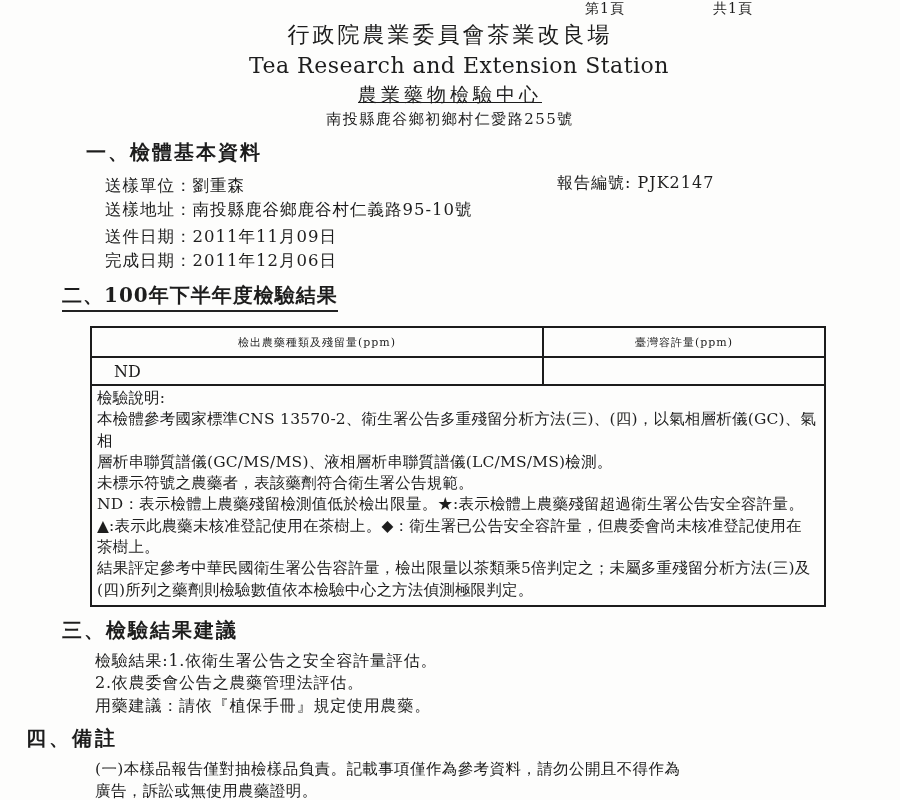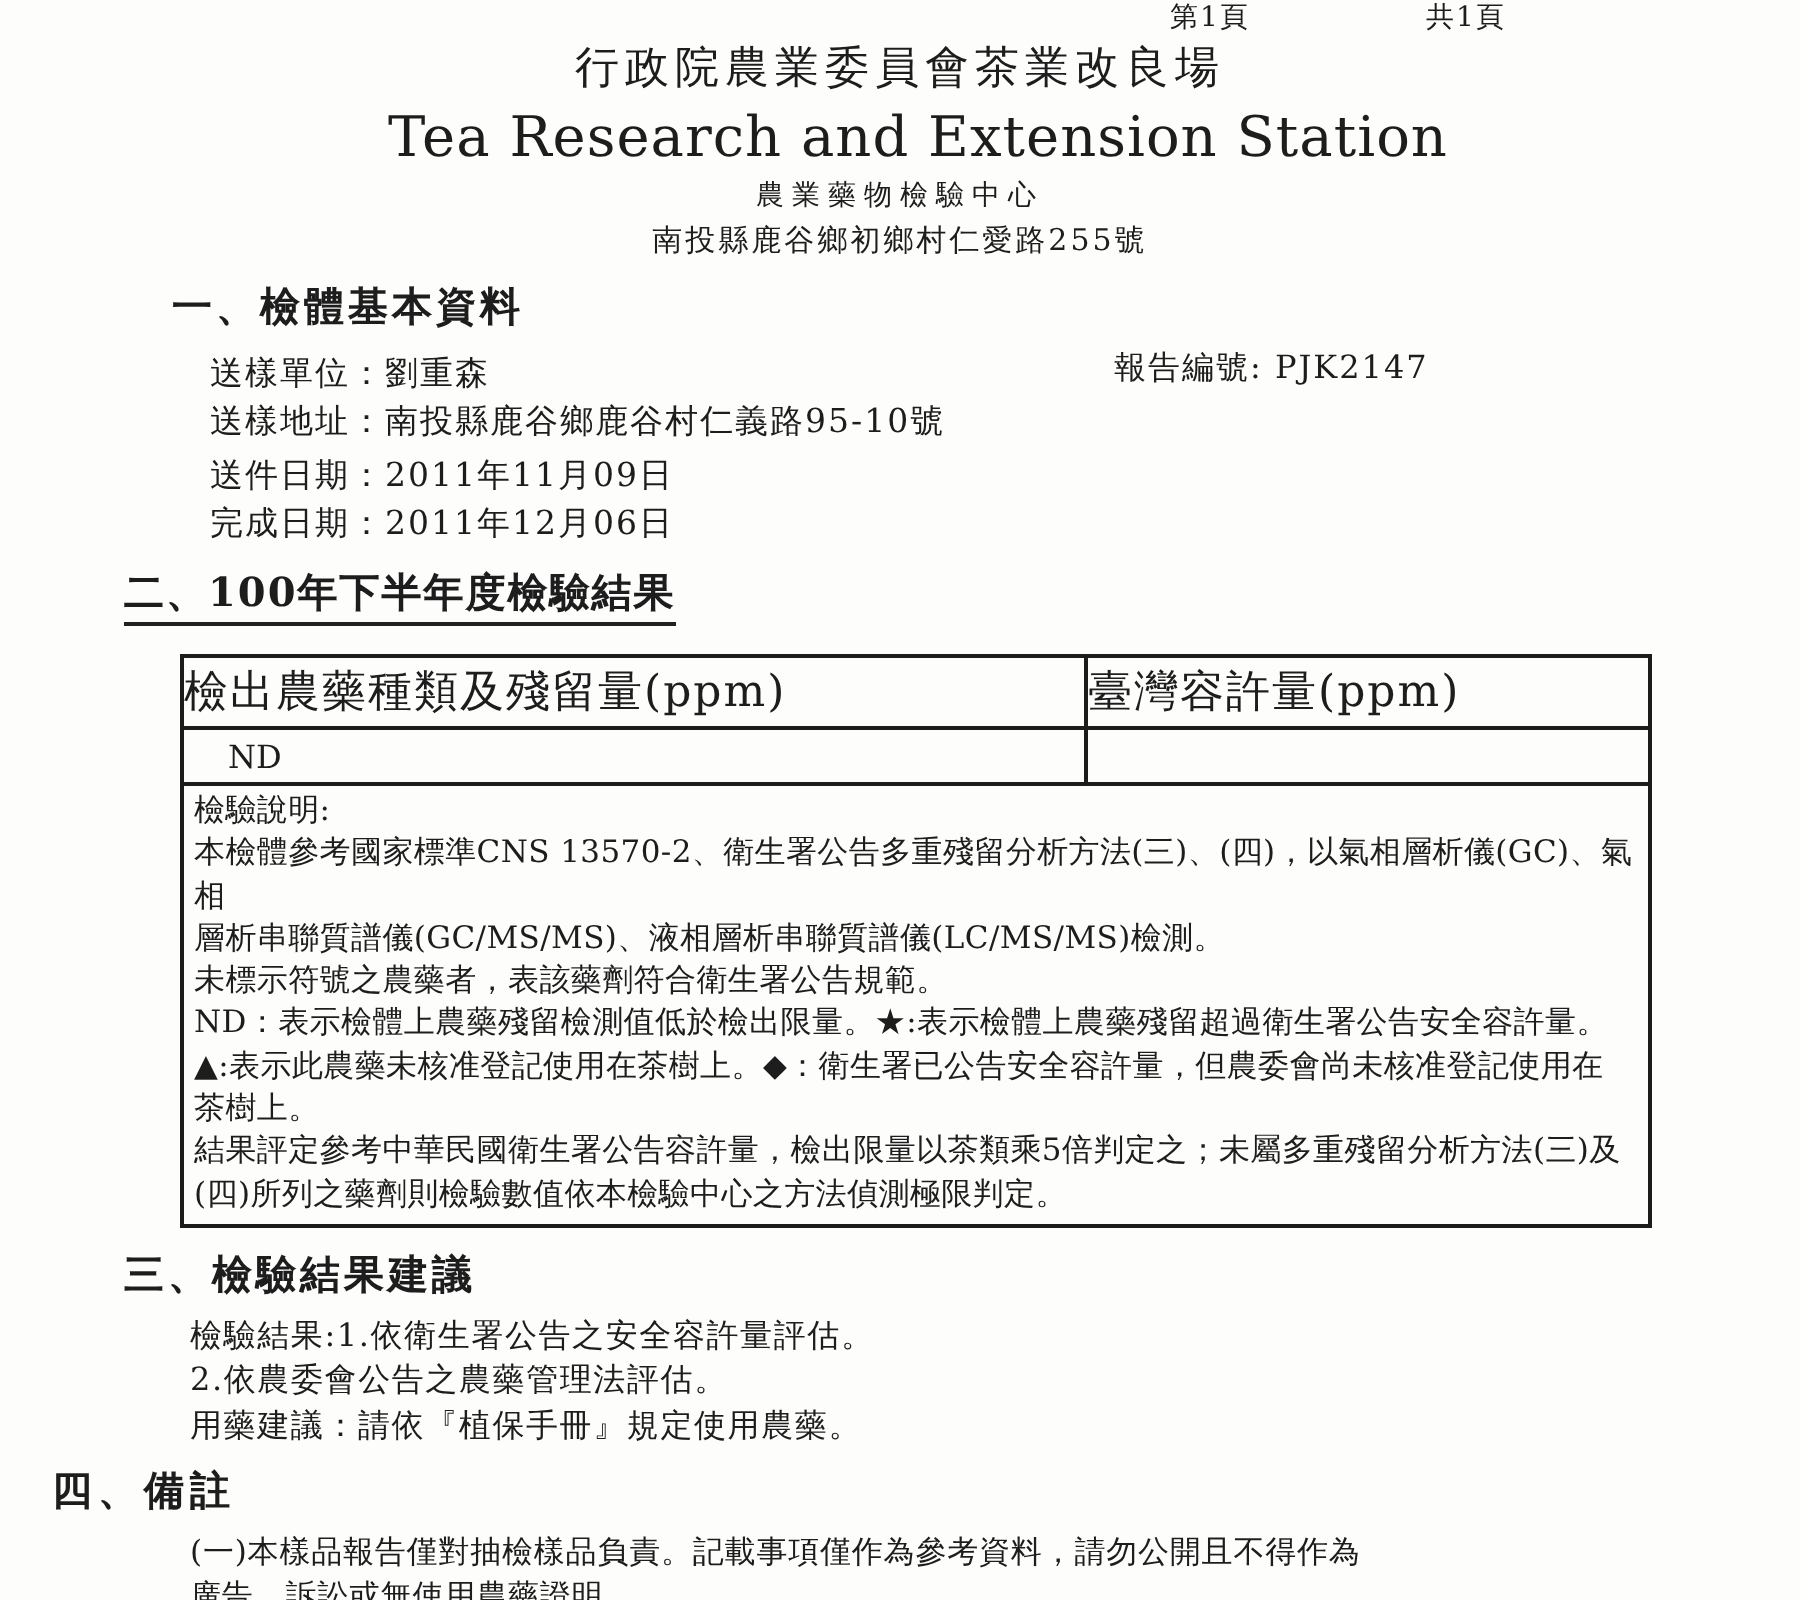--- a/index.html
+++ b/index.html
@@ -16,22 +16,22 @@
     overflow:hidden;
   }
   
   .page-ind{position:absolute;top:0;font-size:14px;letter-spacing:1px;}
   .page-ind.p1{left:585px;}
   .page-ind.p2{left:713px;}
 
   
   .title-block{padding-top:24px;text-align:center;line-height:1;}
   .org-zh{font-size:22px;letter-spacing:3px;margin-bottom:9px;}
-  .org-en{font-size:28px;letter-spacing:0.5px;margin-bottom:8px;padding-left:18px;}
-  .center-zh{font-size:14px;letter-spacing:4px;margin-bottom:8px;}
+  .org-en{font-size:22px;letter-spacing:0.5px;margin-bottom:8px;padding-left:18px;}
+  .center-zh{font-size:19px;letter-spacing:4px;margin-bottom:8px;text-decoration:underline;}
   .addr{font-size:15px;letter-spacing:1.5px;margin-bottom:7px;}
   .report-title{font-size:21px;font-weight:bold;letter-spacing:4px;}
 
   
   .sec-heading{font-size:20px;font-weight:bold;letter-spacing:2px;}
   .sec1 .sec-heading{margin:12px 0 8px 86px;}
   .sec2-heading-wrap{margin:9px 0 14px 62px;}
   .sec2-heading-wrap .sec-heading{display:inline-block;border-bottom:2px solid #222;padding-bottom:1px;letter-spacing:1px;}
   .sec3 .sec-heading{margin:10px 0 6px 62px;}
   .sec4 .sec-heading{margin:8px 0 6px 26px;letter-spacing:3px;}
@@ -45,21 +45,21 @@
   
   .results-table{
     margin:3px 0 0 90px;
     width:730px;
     border-collapse:collapse;
     table-layout:fixed;
   }
   .results-table td{border:2px solid #1c1c1c;}
   .col-a{width:450px;}
   .col-b{width:280px;}
-  .hdr-cell{text-align:left;font-size:22px;letter-spacing:1px;padding:2px 0;height:24px;}
+  .hdr-cell{text-align:center;font-size:11px;letter-spacing:1px;padding:2px 0;height:24px;}
   .val-cell{font-size:16px;height:24px;padding:1px 0 1px 22px;margin-left:36px;}
   .notes-cell{padding:2px 5px 4px 5px;}
   .note-line{font-size:15.5px;line-height:21.3px;letter-spacing:0.2px;}
 
   
   .body-line{margin-left:95px;font-size:16px;line-height:22.5px;letter-spacing:0.8px;}
   .sec4 .body-line{font-size:15.5px;line-height:22px;letter-spacing:0.4px;}
 </style>
 </head>
 <body>

